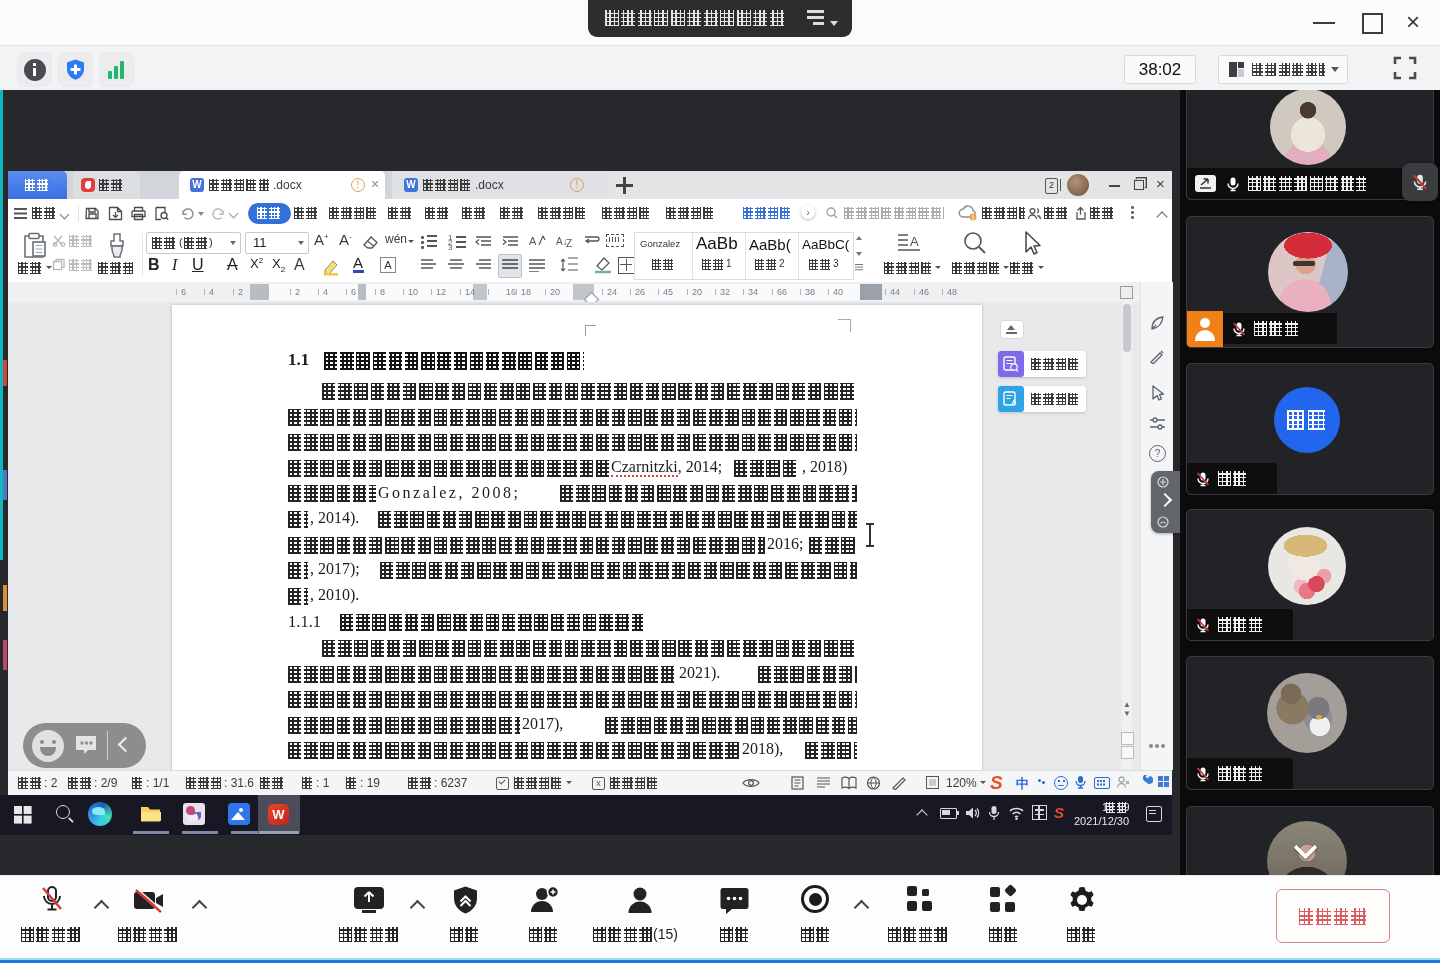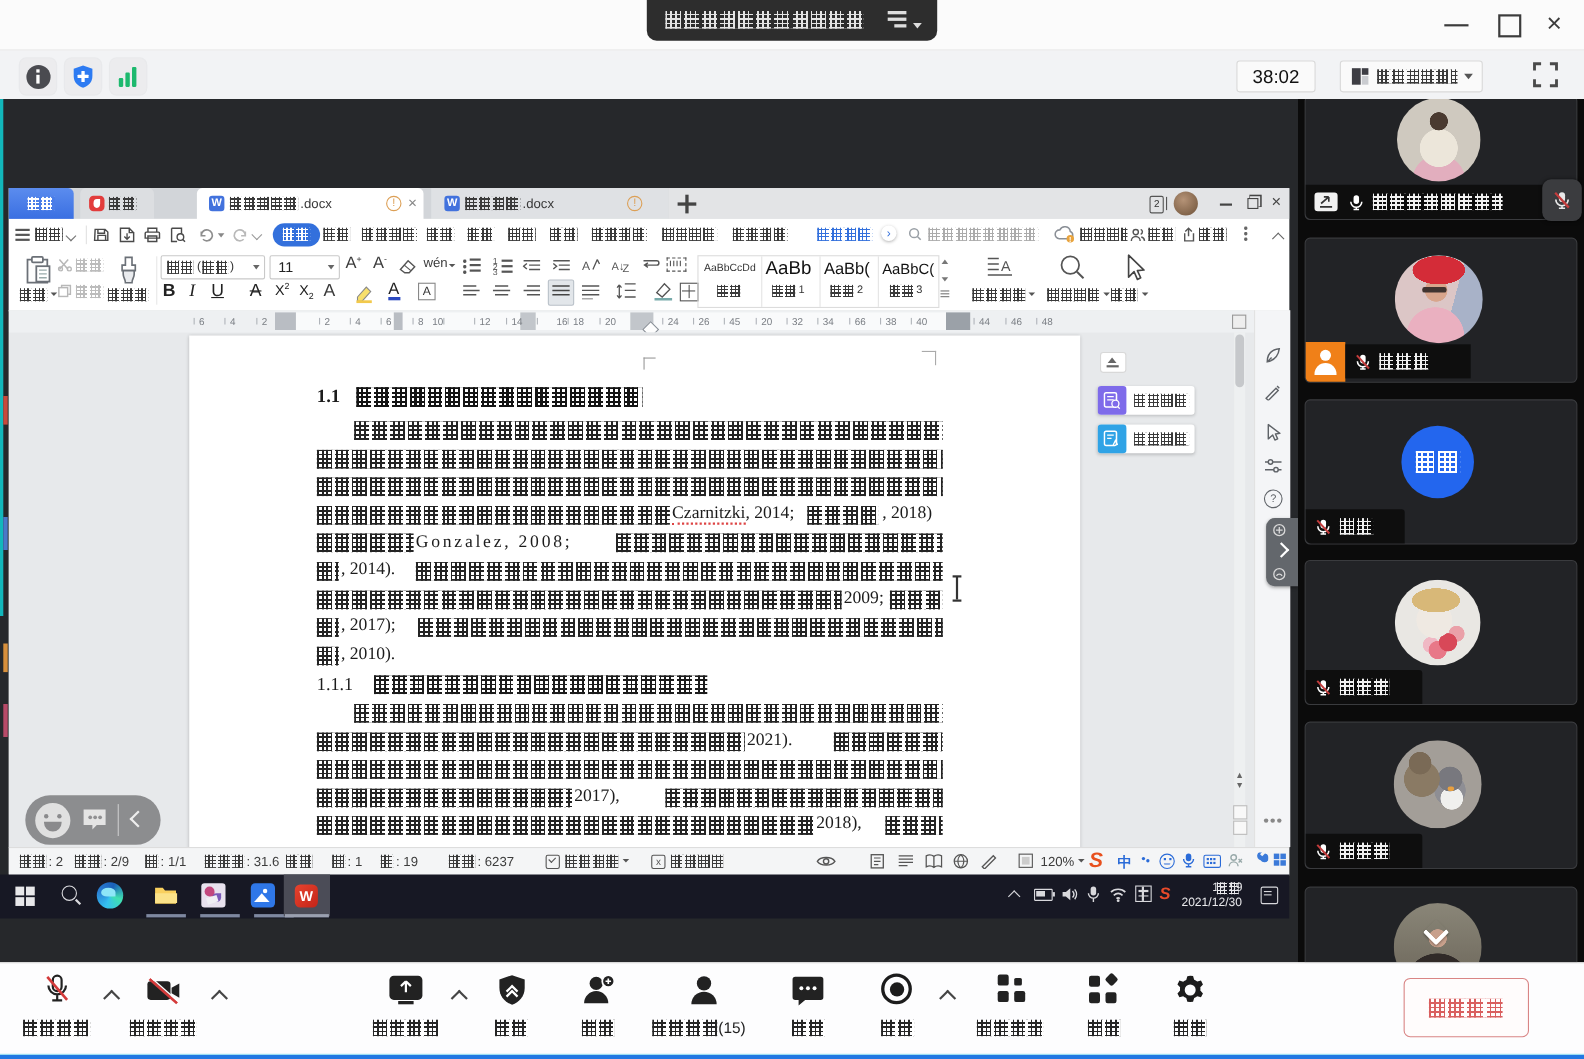--- a/index.html
+++ b/index.html
@@ -308,21 +308,21 @@
         <svg class="abs" style="left:586px;top:28px;" width="20" height="18" viewBox="0 0 20 18">
             <path d="M3 10 L10 2 l5 5 -7 7 z" fill="none" stroke="#555" stroke-width="1.2"></path>
             <path d="M1 16 h16" stroke="#7aa" stroke-width="2.4"></path>
           </svg>
           <div class="abs" style="left:610px;top:29px;width:15px;height:15px;border:1.2px solid #555;">
             <div style="position:absolute;left:1px;top:6px;width:12px;height:1.2px;background:#555;"></div>
             <div style="position:absolute;left:6.5px;top:1px;width:1.2px;height:12px;background:#555;"></div>
           </div>
         <div class="abs" style="left:626px;top:4px;width:218px;height:46px;border:1px solid #dcdcdc;">
           <div style="position:absolute;left:0;top:0;width:57px;height:46px;border-right:1px solid #e4e4e4;">
-            <span style="position:absolute;left:5px;top:5px;font-size:9.5px;color:#333;">AaBbCcDd</span>
+            <span style="position:absolute;left:5px;top:5px;font-size:9.5px;color:#333;">Gonzalez</span>
             <div class="fz f11" style="left:17px;top:26px;width:21px;"></div>
           </div>
           <div style="position:absolute;left:58px;top:0;width:52px;height:46px;border-right:1px solid #e4e4e4;">
             <span style="position:absolute;left:3px;top:1px;font-size:17px;color:#111;">AaBb</span>
             <div class="fz f11" style="left:9px;top:26px;width:21px;"></div>
               <span style="position:absolute;left:33px;top:25px;font-size:10px;color:#333;">1</span>
           </div>
           <div style="position:absolute;left:111px;top:0;width:52px;height:46px;border-right:1px solid #e4e4e4;">
             <span style="position:absolute;left:3px;top:3px;font-size:15px;color:#111;">AaBb(</span>
             <div class="fz f11" style="left:9px;top:26px;width:21px;"></div>
@@ -371,21 +371,21 @@
             <span style="position:absolute;left:230px;top:5px;font-size:9px;color:#7a7e84;">2</span>
             <div style="position:absolute;left:225px;top:7px;width:1px;height:6px;background:#b0b4ba;"></div>
             <span style="position:absolute;left:287px;top:5px;font-size:9px;color:#7a7e84;">2</span>
             <div style="position:absolute;left:282px;top:7px;width:1px;height:6px;background:#b0b4ba;"></div>
             <span style="position:absolute;left:315px;top:5px;font-size:9px;color:#7a7e84;">4</span>
             <div style="position:absolute;left:310px;top:7px;width:1px;height:6px;background:#b0b4ba;"></div>
             <span style="position:absolute;left:343px;top:5px;font-size:9px;color:#7a7e84;">6</span>
             <div style="position:absolute;left:338px;top:7px;width:1px;height:6px;background:#b0b4ba;"></div>
             <span style="position:absolute;left:372px;top:5px;font-size:9px;color:#7a7e84;">8</span>
             <div style="position:absolute;left:367px;top:7px;width:1px;height:6px;background:#b0b4ba;"></div>
-            <span style="position:absolute;left:385px;top:5px;font-size:9px;color:#7a7e84;">10</span>
+            <span style="position:absolute;left:400px;top:5px;font-size:9px;color:#7a7e84;">10</span>
             <div style="position:absolute;left:395px;top:7px;width:1px;height:6px;background:#b0b4ba;"></div>
             <span style="position:absolute;left:428px;top:5px;font-size:9px;color:#7a7e84;">12</span>
             <div style="position:absolute;left:423px;top:7px;width:1px;height:6px;background:#b0b4ba;"></div>
             <span style="position:absolute;left:457px;top:5px;font-size:9px;color:#7a7e84;">14</span>
             <div style="position:absolute;left:452px;top:7px;width:1px;height:6px;background:#b0b4ba;"></div>
             <span style="position:absolute;left:485px;top:5px;font-size:9px;color:#7a7e84;margin-left:13px;">16</span>
             <div style="position:absolute;left:480px;top:7px;width:1px;height:6px;background:#b0b4ba;"></div>
             <span style="position:absolute;left:513px;top:5px;font-size:9px;color:#7a7e84;">18</span>
             <div style="position:absolute;left:508px;top:7px;width:1px;height:6px;background:#b0b4ba;"></div>
             <span style="position:absolute;left:542px;top:5px;font-size:9px;color:#7a7e84;">20</span>
@@ -430,21 +430,21 @@
           <span class="lat" style="left:439px;top:153px;"><u style="text-decoration:none;border-bottom:2px dotted #d44;">Czarnitzki</u>, 2014;</span>
           <div class="fz fdoc" style="left:562px;top:154.8px;width:65px;"></div>
           <span class="lat" style="left:630px;top:153px;">, 2018)</span>
           <div class="fz fdoc" style="left:116px;top:180.4px;width:88px;"></div>
           <span class="lat" style="left:206px;top:178.6px;letter-spacing:2.5px;">Gonzalez, 2008;</span>
           <div class="fz fdoc" style="left:388px;top:180.4px;width:297px;"></div>
           <div class="fz fdoc" style="left:116px;top:206px;width:20px;"></div>
           <span class="lat" style="left:138px;top:204.2px;">, 2014).</span>
           <div class="fz fdoc" style="left:206px;top:206px;width:479px;"></div>
           <div class="fz fdoc" style="left:116px;top:231.6px;width:477px;"></div>
-          <span class="lat" style="left:595px;top:229.8px;">2009;</span>
+          <span class="lat" style="left:595px;top:229.8px;">2016;</span>
           <div class="fz fdoc" style="left:637px;top:231.6px;width:48px;"></div>
           <div class="fz fdoc" style="left:116px;top:257.2px;width:20px;"></div>
           <span class="lat" style="left:138px;top:255.4px;">, 2017);</span>
           <div class="fz fdoc" style="left:208px;top:257.2px;width:477px;"></div>
           <div class="fz fdoc" style="left:116px;top:282.8px;width:20px;"></div>
           <span class="lat" style="left:138px;top:281px;">, 2010).</span>
           <span class="lat" style="left:116px;top:307px;font-size:16.5px;">1.1.1</span>
           <div class="fz fdoc" style="left:168px;top:309px;width:303px;--sh:1.6px;--sv:1.7px;--c:#1c1c1c;"></div>
           <div class="fz fdoc" style="left:150px;top:335px;width:535px;"></div>
           <div class="fz fdoc" style="left:116px;top:360.5px;width:389px;"></div>

